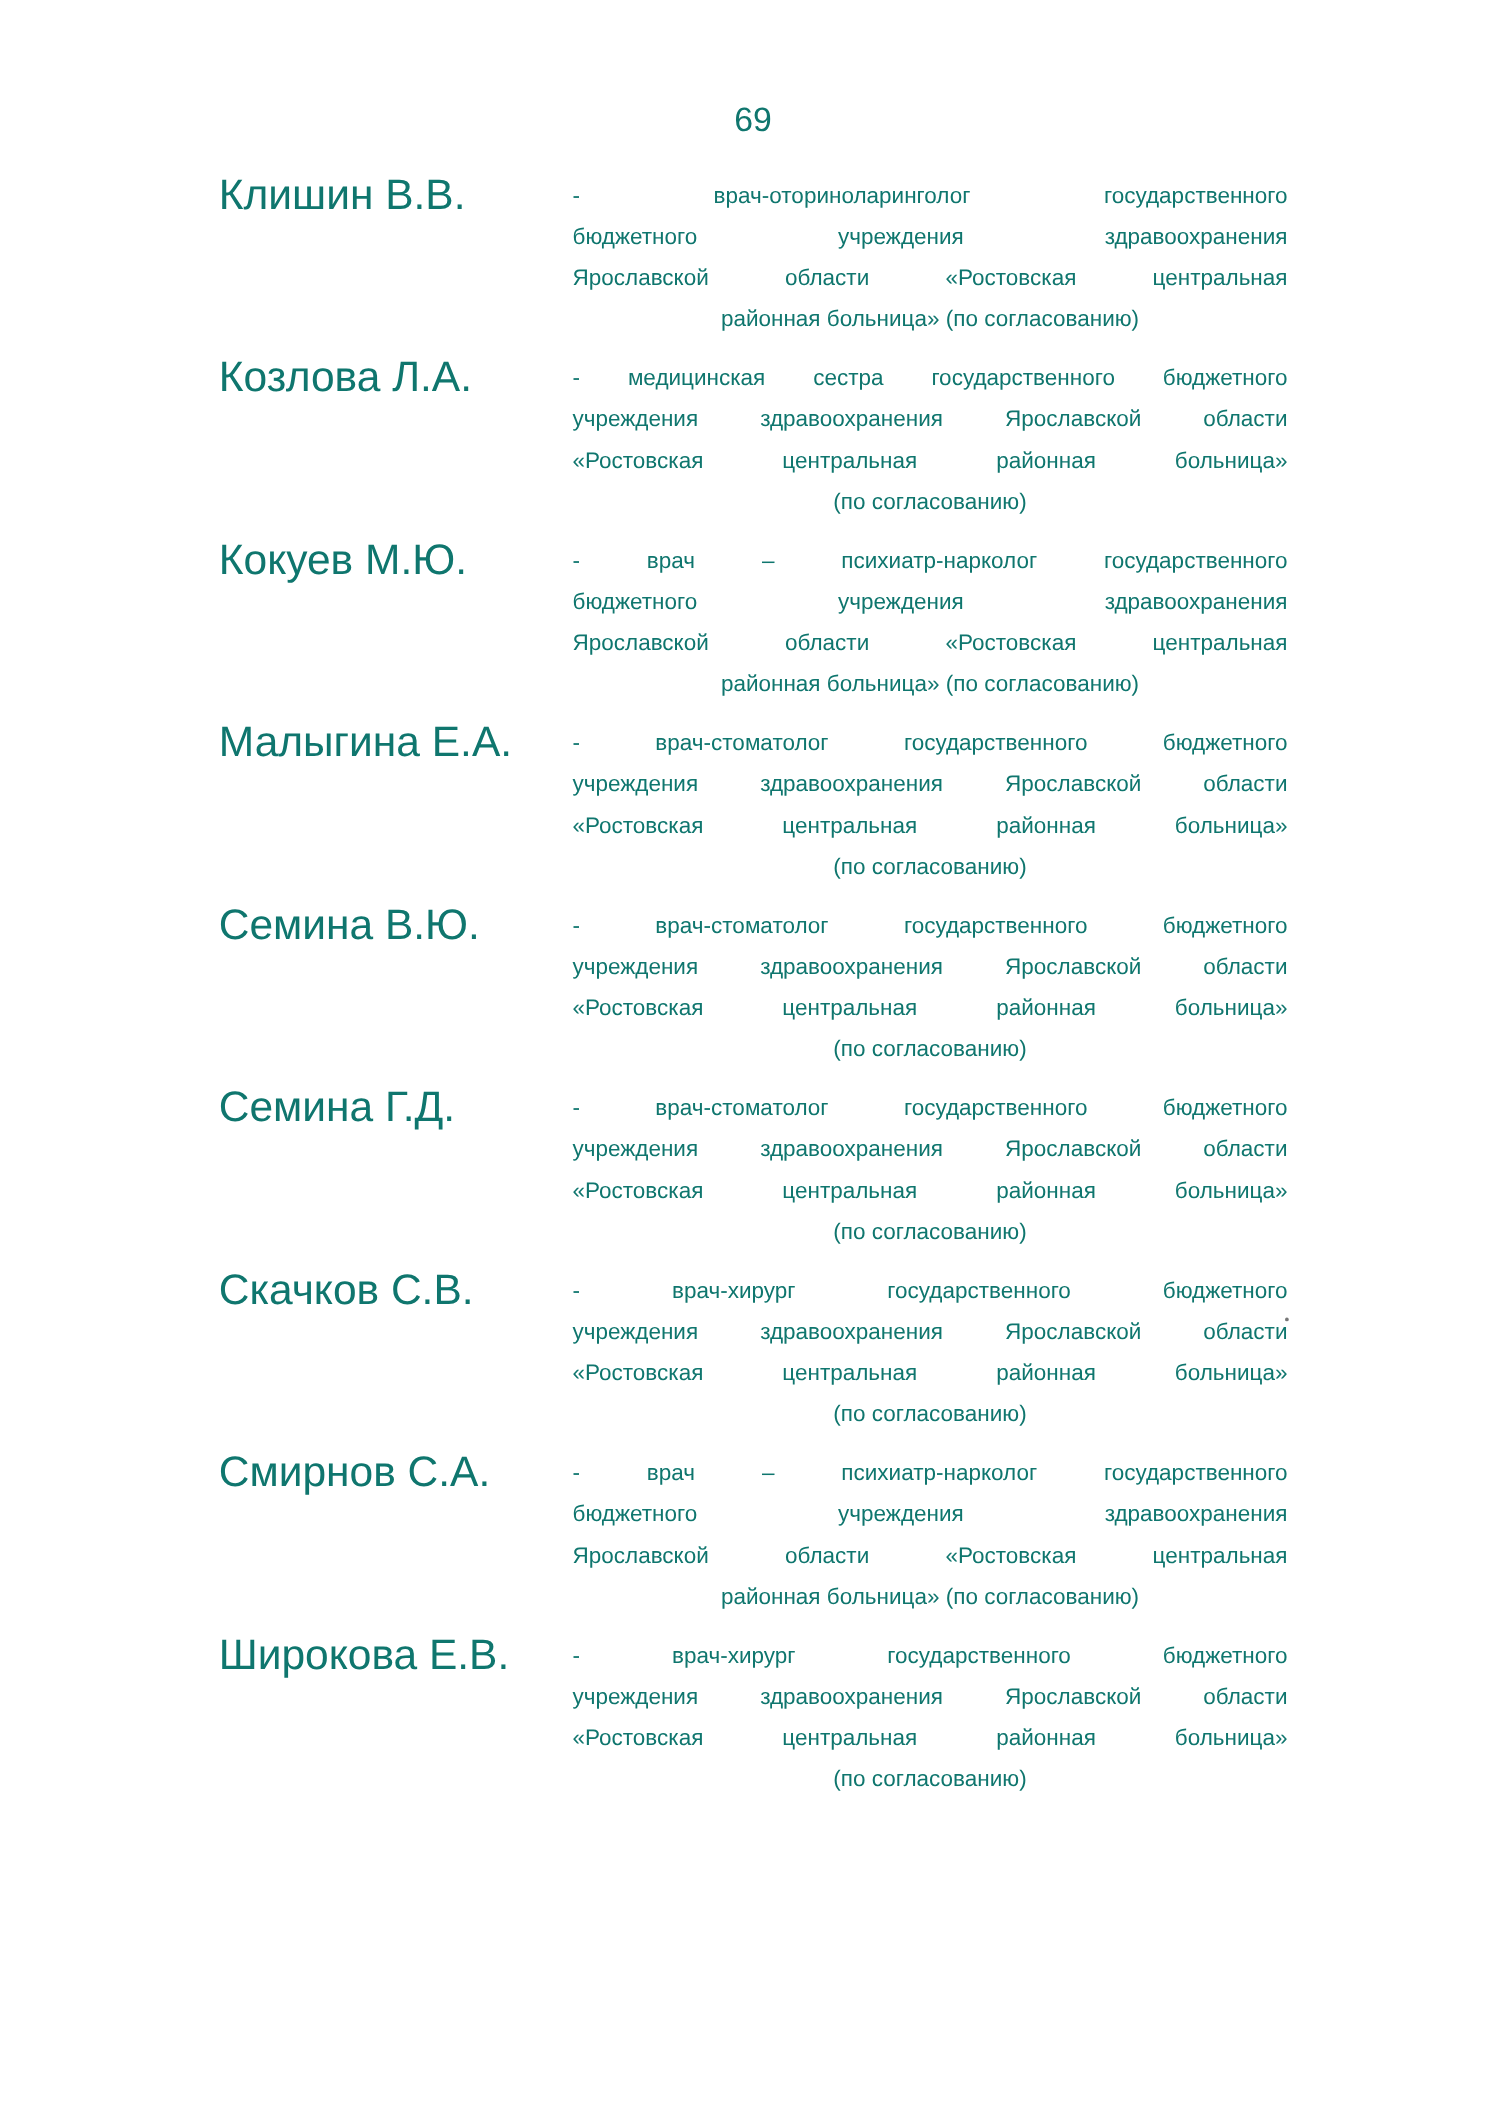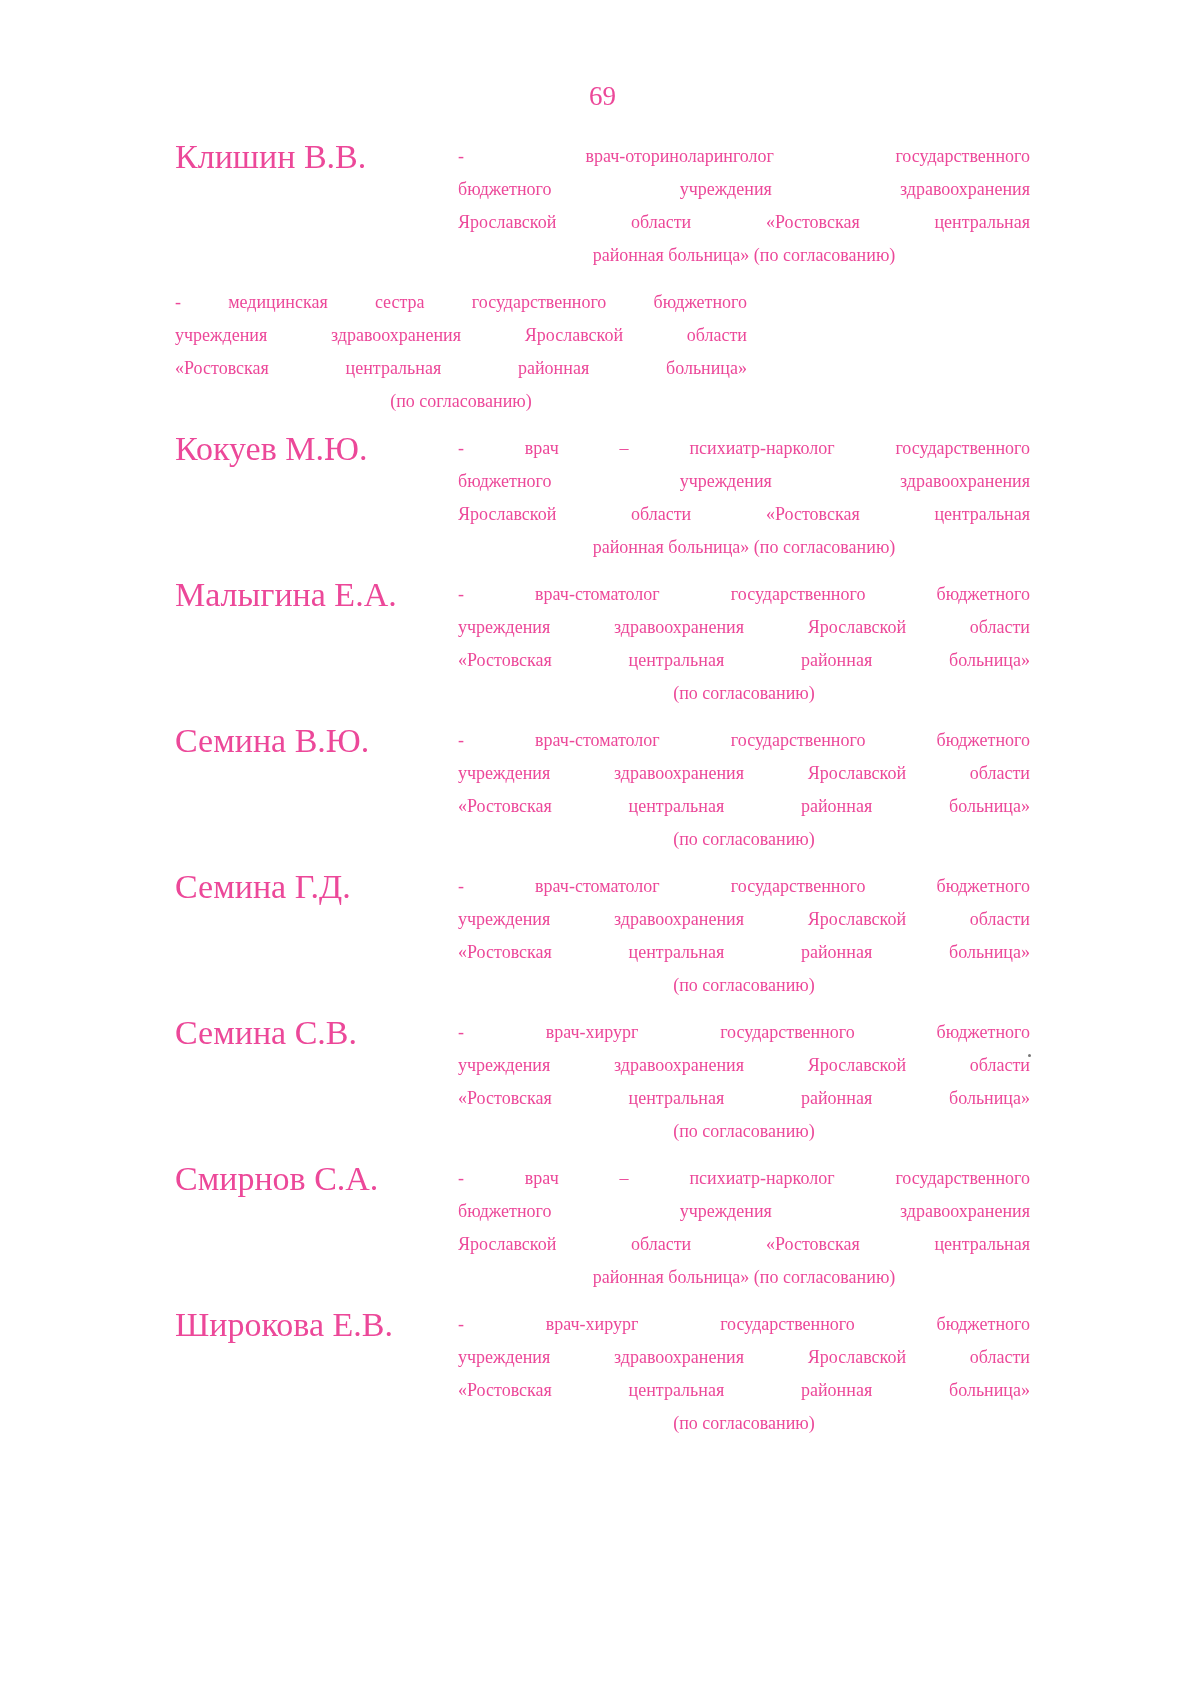--- a/index.html
+++ b/index.html
@@ -5,22 +5,22 @@
   html, body {
     margin: 0;
     padding: 0;
     background: #ffffff;
   }
   .page {
     position: relative;
     width: 1176px;
     height: 1697px;
     background: #ffffff;
-    font-family: Liberation Serif, serif;
-    color: #ec4899;
+    font-family: Liberation Sans, sans-serif;
+    color: #0f766e;
     overflow: hidden;
   }
   .page-number {
     position: absolute;
     top: 80px;
     left: 175px;
     width: 855px;
     text-align: center;
     font-size: 27px;
     line-height: 33px;
@@ -82,20 +82,21 @@
       <div class="entry-name">Клишин В.В.</div>
       <div class="entry-role">
         <div class="line just">- врач-оториноларинголог государственного</div>
         <div class="line just">бюджетного учреждения здравоохранения</div>
         <div class="line just">Ярославской области «Ростовская центральная</div>
         <div class="line last">районная больница» (по согласованию)</div>
       </div>
     </div>
 
     <div class="entry">
+      <div class="entry-name">Козлова Л.А.</div>
       <div class="entry-role">
         <div class="line just">- медицинская сестра государственного бюджетного</div>
         <div class="line just">учреждения здравоохранения Ярославской области</div>
         <div class="line just">«Ростовская центральная районная больница»</div>
         <div class="line last">(по согласованию)</div>
       </div>
     </div>
 
     <div class="entry">
       <div class="entry-name">Кокуев М.Ю.</div>
@@ -131,21 +132,21 @@
       <div class="entry-name">Семина Г.Д.</div>
       <div class="entry-role">
         <div class="line just">- врач-стоматолог государственного бюджетного</div>
         <div class="line just">учреждения здравоохранения Ярославской области</div>
         <div class="line just">«Ростовская центральная районная больница»</div>
         <div class="line last">(по согласованию)</div>
       </div>
     </div>
 
     <div class="entry">
-      <div class="entry-name">Семина С.В.</div>
+      <div class="entry-name">Скачков С.В.</div>
       <div class="entry-role">
         <div class="line just">- врач-хирург государственного бюджетного</div>
         <div class="line just">учреждения здравоохранения Ярославской области</div>
         <div class="line just">«Ростовская центральная районная больница»</div>
         <div class="line last">(по согласованию)</div>
       </div>
     </div>
 
     <div class="entry">
       <div class="entry-name">Смирнов С.А.</div>

